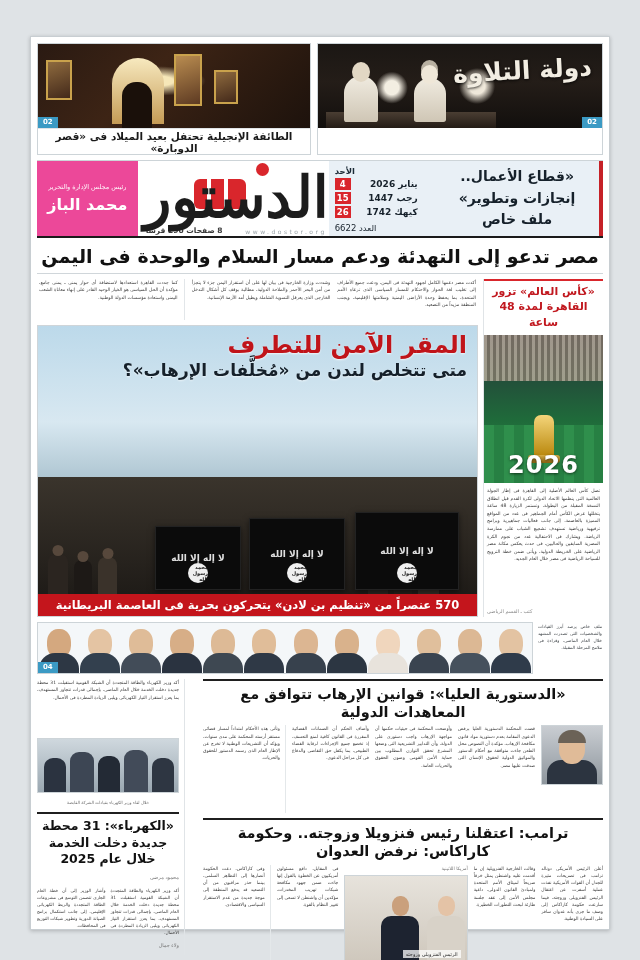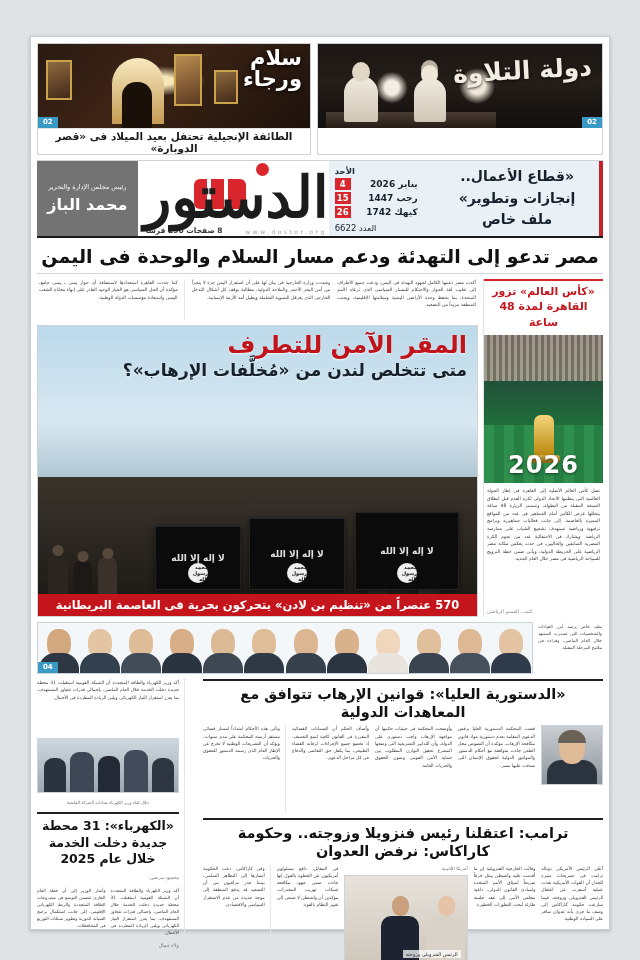--- a/index.html
+++ b/index.html
@@ -207,21 +207,21 @@
     position: absolute; bottom: 1px; left: 8px;
     font-size: 7.5px; color: #3a3a3a; font-weight: bold;
   }
   .mast-url {
     position: absolute; bottom: 1px; right: 2px;
     font-size: 6px; color: #9aa3a8; letter-spacing: 2.5px;
   }
 
   .mast-editor {
     width: 112px;
-    background: #737373;
+    background: #ec4899;
     display: flex; flex-direction: column;
     align-items: center; justify-content: center;
     color: #fff; padding: 4px;
   }
   .mast-editor .role { font-size: 6.5px; margin-bottom: 4px; opacity: .95; }
   .mast-editor .name { font-size: 16px; font-weight: bold; }
 
   
   .lead-bar {
     border-bottom: 1px solid #d0d6da;
@@ -530,24 +530,20 @@
     </div>
 
     <div class="teaser right">
       <div class="teaser-photo">
         <div class="ph-church">
           <div class="icon-frame f1"></div>
           <div class="icon-frame f2"></div>
           <div class="icon-frame f3"></div>
           <div class="arch"></div>
           <div class="silh"></div>
-          <div class="teaser-kicker rtl">
-            <div>سلام</div>
-            <div>ورجاء</div>
-          </div>
         </div>
         <div class="page-chip" style="right:auto;left:0;">02</div>
       </div>
       <div class="teaser-sub">الطائفة الإنجيلية تحتفل بعيد الميلاد فى «قصر الدوبارة»</div>
     </div>
   </div>
 
   <div class="masthead">
 
     <div class="mast-special">

